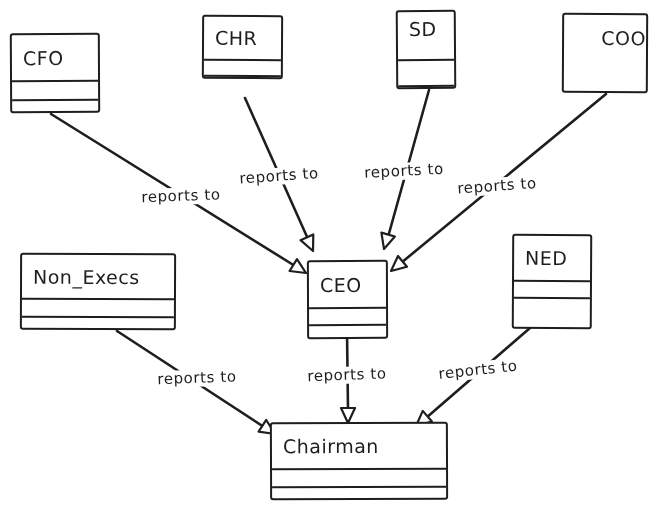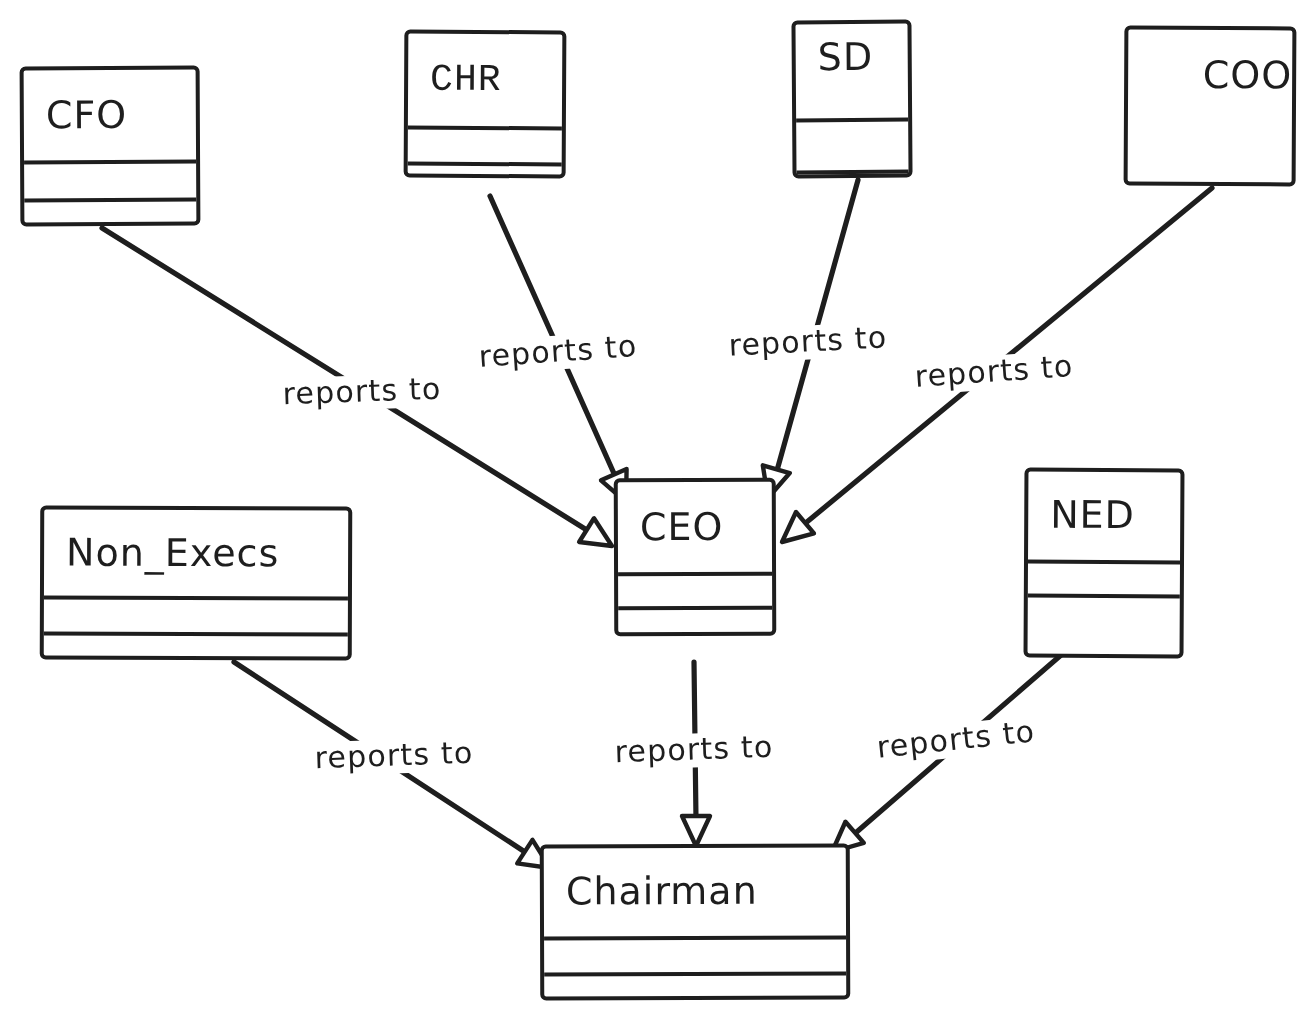--- a/index.html
+++ b/index.html
@@ -111,21 +111,21 @@
   <div class="edge-label" style="left:197px; top:378px; transform:translate(-50%,-50%) rotate(-2deg);">reports to</div>
   <div class="edge-label" style="left:347px; top:375px; transform:translate(-50%,-50%) rotate(-2deg);">reports to</div>
   <div class="edge-label" style="left:478px; top:370px; transform:translate(-50%,-50%) rotate(-6deg);">reports to</div>
 
   <div class="uml-node" style="left:10px; top:33px; width:90px; height:80px; transform:rotate(-0.3deg);">
     <div class="uml-title" style="height:45px;">CFO</div>
     <div class="uml-comp" style="height:17px;"></div>
     <div class="uml-comp last"></div>
   </div>
 
-  <div class="uml-node" style="left:202px; top:15px; width:81px; height:74px; transform:rotate(0.3deg);font-family:Liberation Mono, monospace;">
+  <div class="uml-node" style="left:202px; top:15px; width:81px; height:64px; transform:rotate(0.3deg);">
     <div class="uml-title" style="height:46px;">CHR</div>
     <div class="uml-comp" style="height:16px;"></div>
     <div class="uml-comp last"></div>
   </div>
 
   <div class="uml-node" style="left:396px; top:10px; width:60px; height:79px; transform:rotate(-0.4deg);gap:13px;">
     <div class="uml-title" style="height:45px;">SD</div>
     <div class="uml-comp" style="height:15px;"></div>
     <div class="uml-comp last"></div>
   </div>
@@ -135,31 +135,31 @@
     <div class="uml-comp" style="height:15px;"></div>
     <div class="uml-comp last"></div>
   </div>
 
   <div class="uml-node" style="left:20px; top:253px; width:156px; height:77px; transform:rotate(0.2deg);">
     <div class="uml-title" style="height:43px;">Non_Execs</div>
     <div class="uml-comp" style="height:16px;"></div>
     <div class="uml-comp last"></div>
   </div>
 
-  <div class="uml-node" style="left:307px; top:239px; width:81px; height:79px; transform:rotate(-0.2deg);">
+  <div class="uml-node" style="left:307px; top:260px; width:81px; height:79px; transform:rotate(-0.2deg);">
     <div class="uml-title" style="height:45px;">CEO</div>
     <div class="uml-comp" style="height:15px;"></div>
     <div class="uml-comp last"></div>
   </div>
 
   <div class="uml-node" style="left:512px; top:234px; width:80px; height:95px; transform:rotate(0.3deg);">
     <div class="uml-title" style="height:44px;">NED</div>
     <div class="uml-comp" style="height:15px;"></div>
     <div class="uml-comp last"></div>
   </div>
 
-  <div class="uml-node" style="left:270px; top:422px; width:155px; height:78px; transform:rotate(-0.2deg);">
+  <div class="uml-node" style="left:270px; top:422px; width:178px; height:78px; transform:rotate(-0.2deg);">
     <div class="uml-title" style="height:44px;">Chairman</div>
     <div class="uml-comp" style="height:16px;"></div>
     <div class="uml-comp last"></div>
   </div>
 
 </div>
 
 </body></html>

